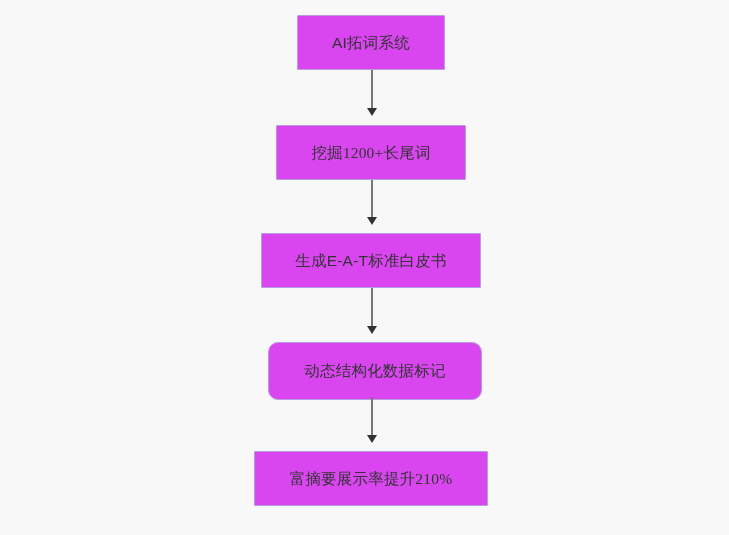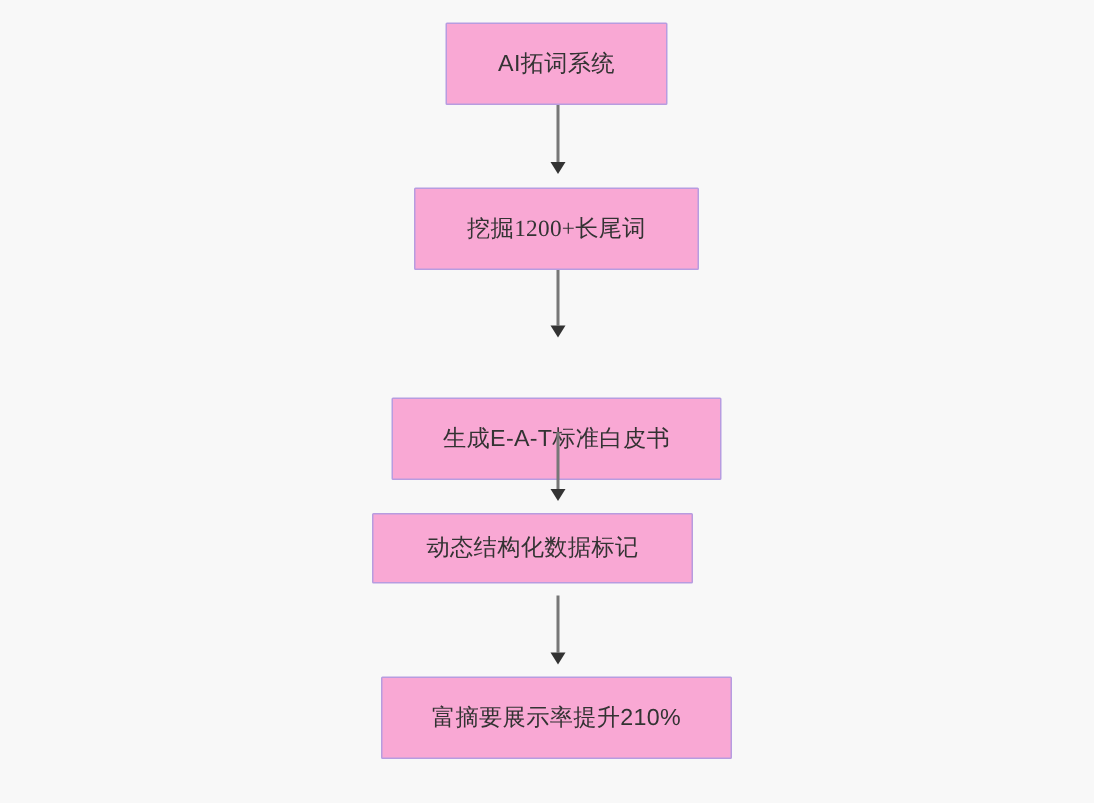--- a/index.html
+++ b/index.html
@@ -14,21 +14,21 @@
     overflow: hidden;
   }
   #flowchart {
     position: relative;
     width: 729px;
     height: 535px;
   }
   .node {
     position: absolute;
     box-sizing: border-box;
-    background: #f9a8d4;
+    background: #d946ef;
     border: 1.6px solid #b79ce0;
     border-radius: 1px;
     display: flex;
     align-items: center;
     justify-content: center;
     color: #333333;
     font-size: 15.5px;
     letter-spacing: 0.2px;
     line-height: 1;
     white-space: nowrap;
@@ -73,35 +73,35 @@
 
   <div class="node" style="left:276px; top:125px; width:190px; height:55px;font-family:Liberation Serif, serif;">
     <span class="node-label">挖掘1200+长尾词</span>
   </div>
 
   <div class="edge" style="left:371px; top:180px; width:2px; height:45px;">
     <div class="edge-line" style="height:37px;"></div>
     <div class="edge-head" style="top:37px;"></div>
   </div>
 
-  <div class="node" style="left:261px; top:233px; width:220px; height:55px;margin-top:32px;">
+  <div class="node" style="left:261px; top:233px; width:220px; height:55px;">
     <span class="node-label">生成E-A-T标准白皮书</span>
   </div>
 
   <div class="edge" style="left:371px; top:288px; width:2px; height:46px;">
     <div class="edge-line" style="height:38px;"></div>
     <div class="edge-head" style="top:38px;"></div>
   </div>
 
-  <div class="node" style="left:248px; top:342px; width:214px; height:47px;">
+  <div class="node" style="left:268px; top:342px; width:214px; height:58px;border-radius:10px;">
     <span class="node-label">动态结构化数据标记</span>
   </div>
 
   <div class="edge" style="left:371px; top:397px; width:2px; height:46px;">
     <div class="edge-line" style="height:38px;"></div>
     <div class="edge-head" style="top:38px;"></div>
   </div>
 
-  <div class="node" style="left:254px; top:451px; width:234px; height:55px;">
+  <div class="node" style="left:254px; top:451px; width:234px; height:55px;font-family:Liberation Serif, serif;">
     <span class="node-label">富摘要展示率提升210%</span>
   </div>
 
 </div>
 
 </body></html>

